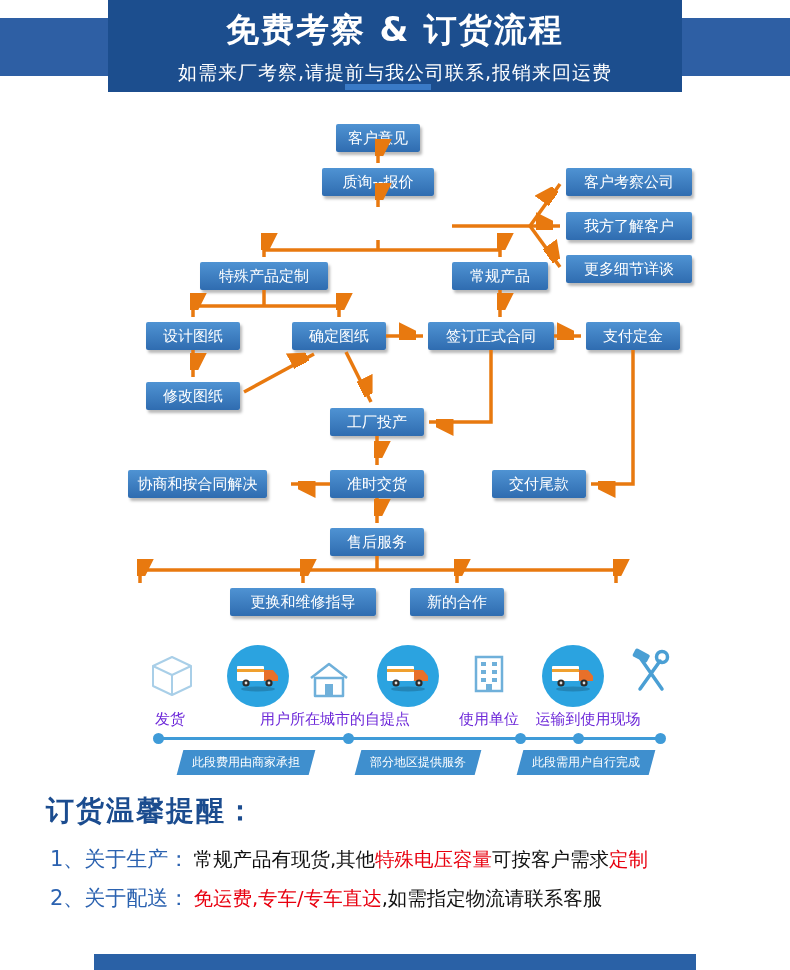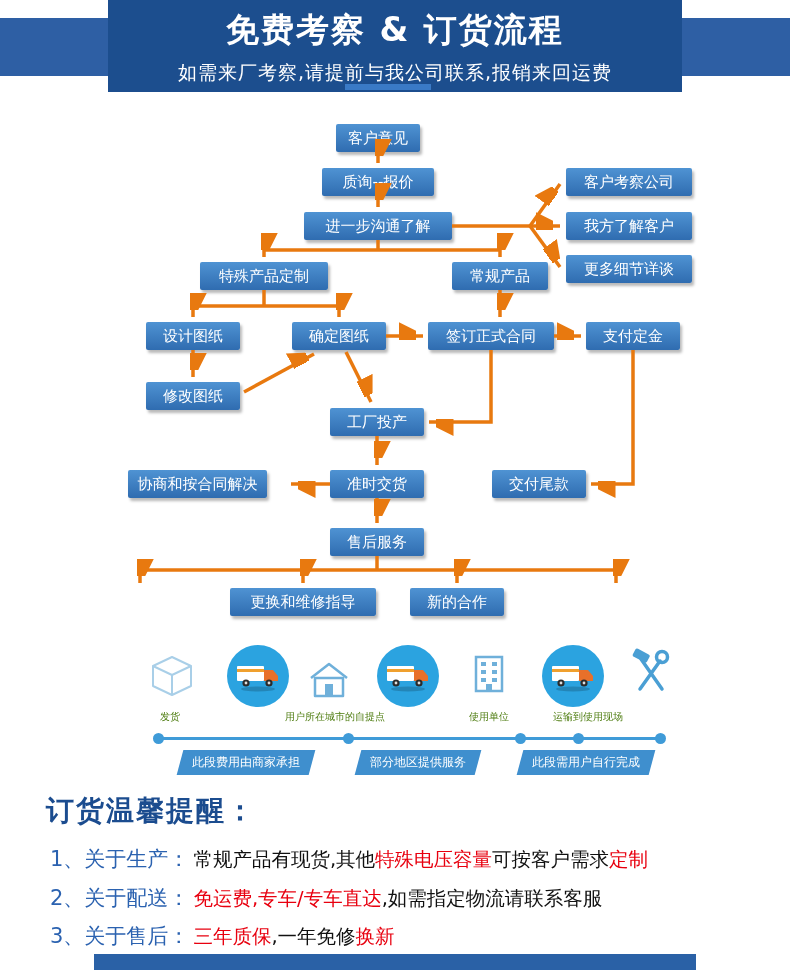--- a/index.html
+++ b/index.html
@@ -18,21 +18,21 @@
   
   .node{position:absolute;height:28px;line-height:28px;color:#fff;font-size:15px;text-align:center;
         white-space:nowrap;border-radius:2px;
         background:linear-gradient(180deg,var(--box-blue-top,#4f93d3),var(--box-blue-bottom,#2f6cb0));
         box-shadow:2px 3px 3px rgba(0,0,0,.28);}
   .arrow{stroke:var(--arrow-orange,#e8790f);stroke-width:3.5;fill:none;}
   #flow-svg{position:absolute;left:0;top:0;pointer-events:none;}
 
   
   .icon-abs{position:absolute;}
-  .stop-label{position:absolute;font-size:10px;color:#4d7c0f;transform:translateX(-50%);white-space:nowrap;}
+  .stop-label{position:absolute;font-size:15px;color:#6d28d9;transform:translateX(-50%);white-space:nowrap;}
   .tl-line{position:absolute;left:158px;top:737px;width:504px;height:3px;background:var(--timeline-blue,#3f9bd8);}
   .dot{position:absolute;top:733px;width:11px;height:11px;border-radius:50%;background:var(--timeline-blue,#3f9bd8);}
   .tag{position:absolute;top:750px;background:var(--tag-blue,#3f8fce);color:#fff;font-size:12px;
        padding:4px 12px;transform:skewX(-15deg);}
   .tag > span{display:inline-block;transform:skewX(15deg);white-space:nowrap;}
 
   
   .rem-heading{position:absolute;left:46px;top:792px;font-size:28px;font-weight:bold;color:var(--heading-blue,#1b4c8f);letter-spacing:2px;}
   .rem-row{position:absolute;left:50px;white-space:nowrap;font-size:19.5px;color:#111;}
   .rem-prefix{color:var(--item-blue,#2b62b0);font-size:21px;margin-right:4px;}
@@ -49,21 +49,20 @@
   <div class="hdr-wing left"></div>
   <div class="hdr-wing right"></div>
   <div class="hdr-block">
     <div class="hdr-title">免费考察 &amp; 订货流程</div>
     <div class="hdr-sub">如需来厂考察,请提前与我公司联系,报销来回运费</div>
     <div class="hdr-underline"></div>
   </div>
 
   <div class="node" style="left:336px;top:124px;width:84px">客户意见</div>
   <div class="node" style="left:322px;top:168px;width:112px">质询--报价</div>
-  <div class="node" style="left:304px;top:212px;width:148px">进一步沟通了解</div>
   <div class="node" style="left:566px;top:168px;width:126px">客户考察公司</div>
   <div class="node" style="left:566px;top:212px;width:126px">我方了解客户</div>
   <div class="node" style="left:566px;top:255px;width:126px">更多细节详谈</div>
   <div class="node" style="left:200px;top:262px;width:128px">特殊产品定制</div>
   <div class="node" style="left:452px;top:262px;width:96px">常规产品</div>
   <div class="node" style="left:146px;top:322px;width:94px">设计图纸</div>
   <div class="node" style="left:292px;top:322px;width:94px">确定图纸</div>
   <div class="node" style="left:428px;top:322px;width:126px">签订正式合同</div>
   <div class="node" style="left:586px;top:322px;width:94px">支付定金</div>
   <div class="node" style="left:146px;top:382px;width:94px">修改图纸</div>
@@ -221,18 +220,15 @@
   <div class="tag" style="left:520px"><span>此段需用户自行完成</span></div>
 
   <div class="rem-heading">订货温馨提醒：</div>
 
   <div class="rem-row" style="top:845px">
     <span class="rem-prefix">1、关于生产：</span><span><span class="seg-black">常规产品有现货,其他</span><span class="seg-red">特殊电压容量</span><span class="seg-black">可按客户需求</span><span class="seg-red">定制</span></span>
   </div>
   <div class="rem-row" style="top:884px">
     <span class="rem-prefix">2、关于配送：</span><span><span class="seg-red">免运费,专车/专车直达</span><span class="seg-black">,如需指定物流请联系客服</span></span>
   </div>
-  <div class="rem-row" style="top:922px">
-    <span class="rem-prefix">3、关于售后：</span><span><span class="seg-red">三年质保</span><span class="seg-black">,一年免修</span><span class="seg-red">换新</span></span>
-  </div>
 
   <div class="footer-bar"></div>
 </div>
 
 </body></html>

